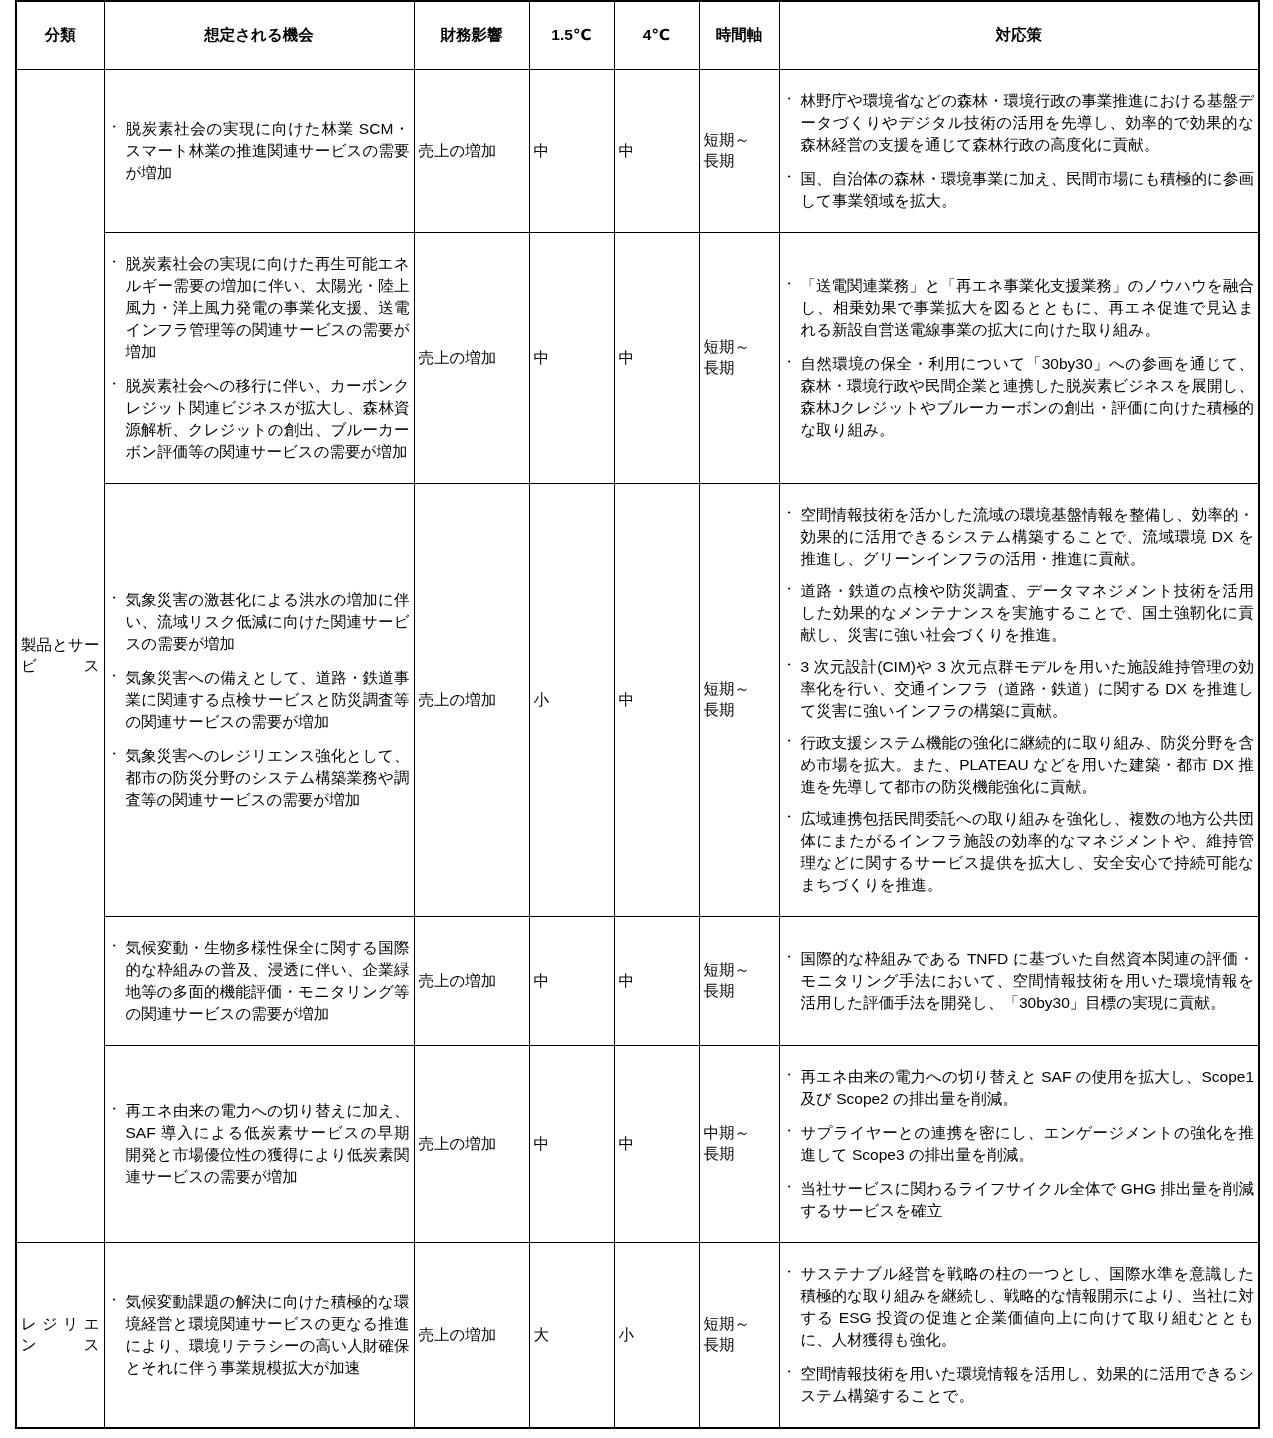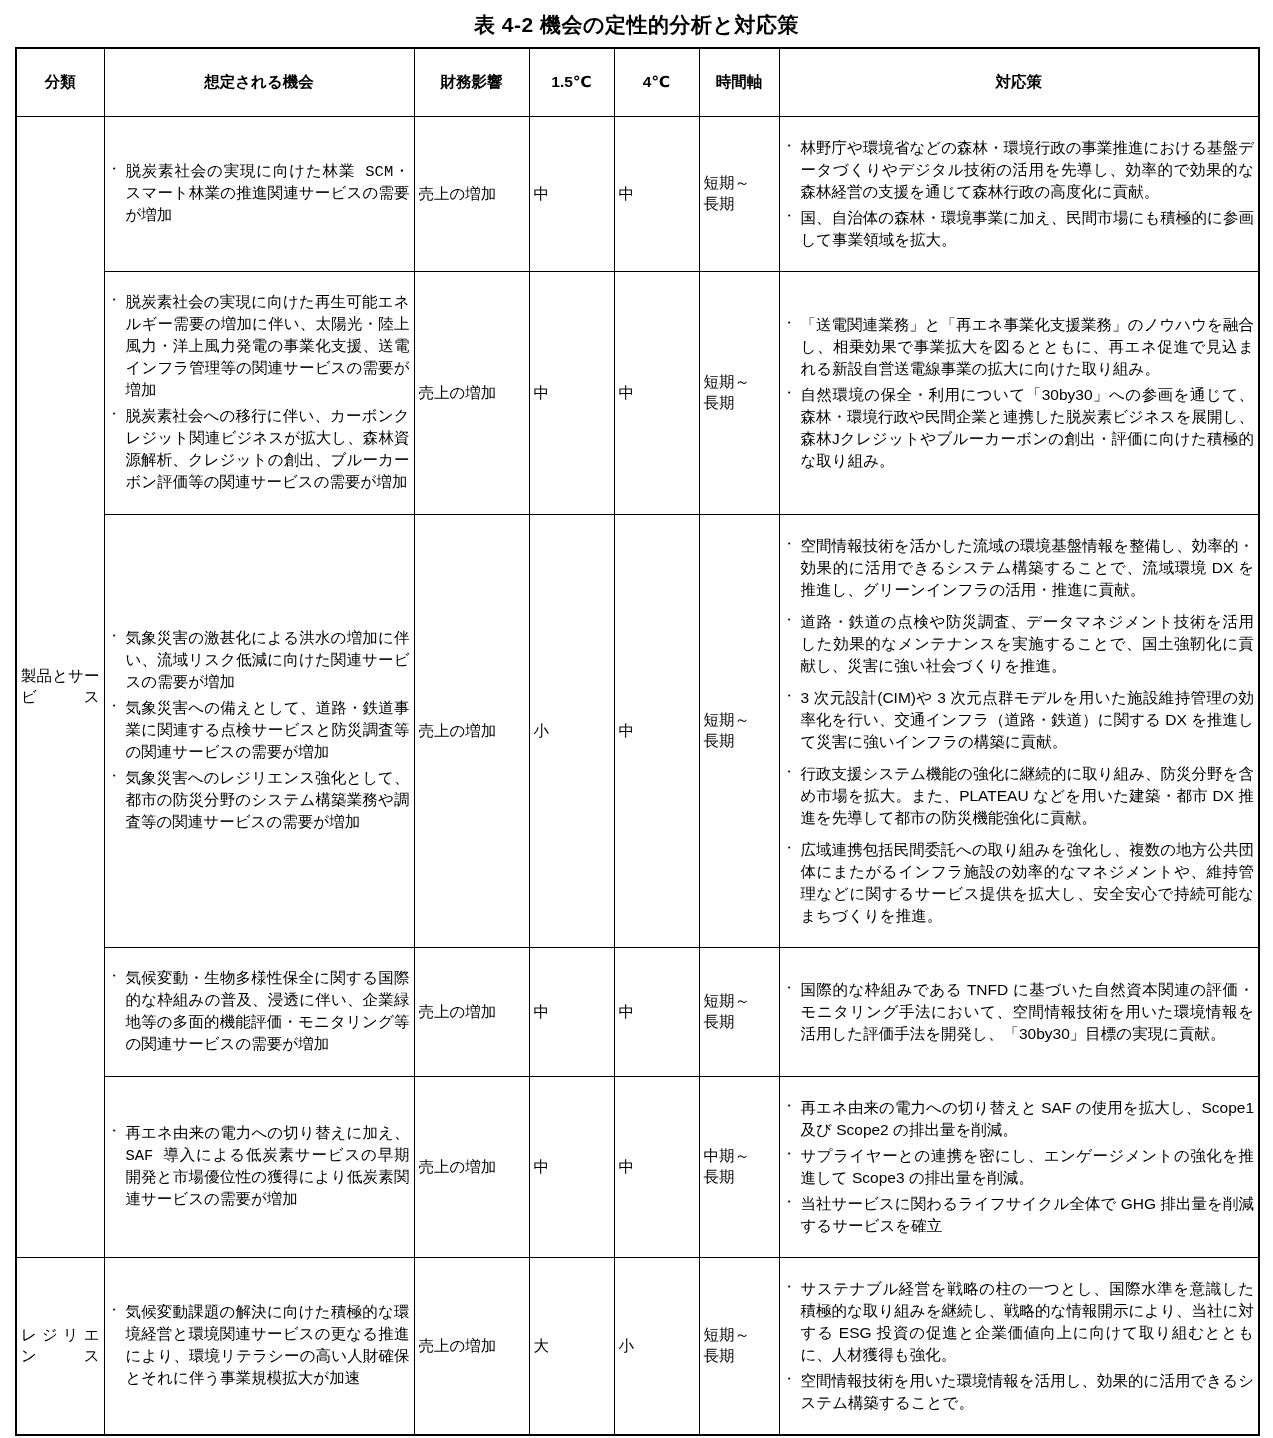--- a/index.html
+++ b/index.html
@@ -69,21 +69,20 @@
   }
   td.cat-cell .cat-spread {
     display: block;
     text-align: justify;
     text-align-last: justify;
     word-break: break-all;
   }
   td.opp-cell {
     text-align: left;
     padding: 6px 6px 6px 5px;
-    font-family: Liberation Mono, monospace;
   }
   td.center-cell {
     text-align: left;
     white-space: nowrap;
   }
   td.time-cell {
     text-align: left;
     line-height: 1.3;
     white-space: normal;
   }
@@ -104,30 +103,29 @@
     text-align: justify;
     word-break: break-all;
   }
   ul.bl > li::before {
     content: "\30FB";
     position: absolute;
     left: -1px;
     top: 0;
     font-size: 13px;
   }
-  ul.bl > li + li { margin-top: 4px; }
+  ul.bl > li + li { margin-top: 12px; }
   ul.bl.gap > li + li { }
   ul.bl.gap-sm > li + li { margin-top: 10px; }
 </style>
 </head>
 <body>
 
 <div class="page">
 
-  <div class="doc-title">表 4-2  機会の定性的分析と対応策</div>
 
   <table class="opp-table">
     <colgroup>
       <col class="c-cat">
         <col class="c-opp">
         <col class="c-fin">
       <col class="c-15">
         <col class="c-4">
         <col class="c-time">
         <col class="c-resp">

